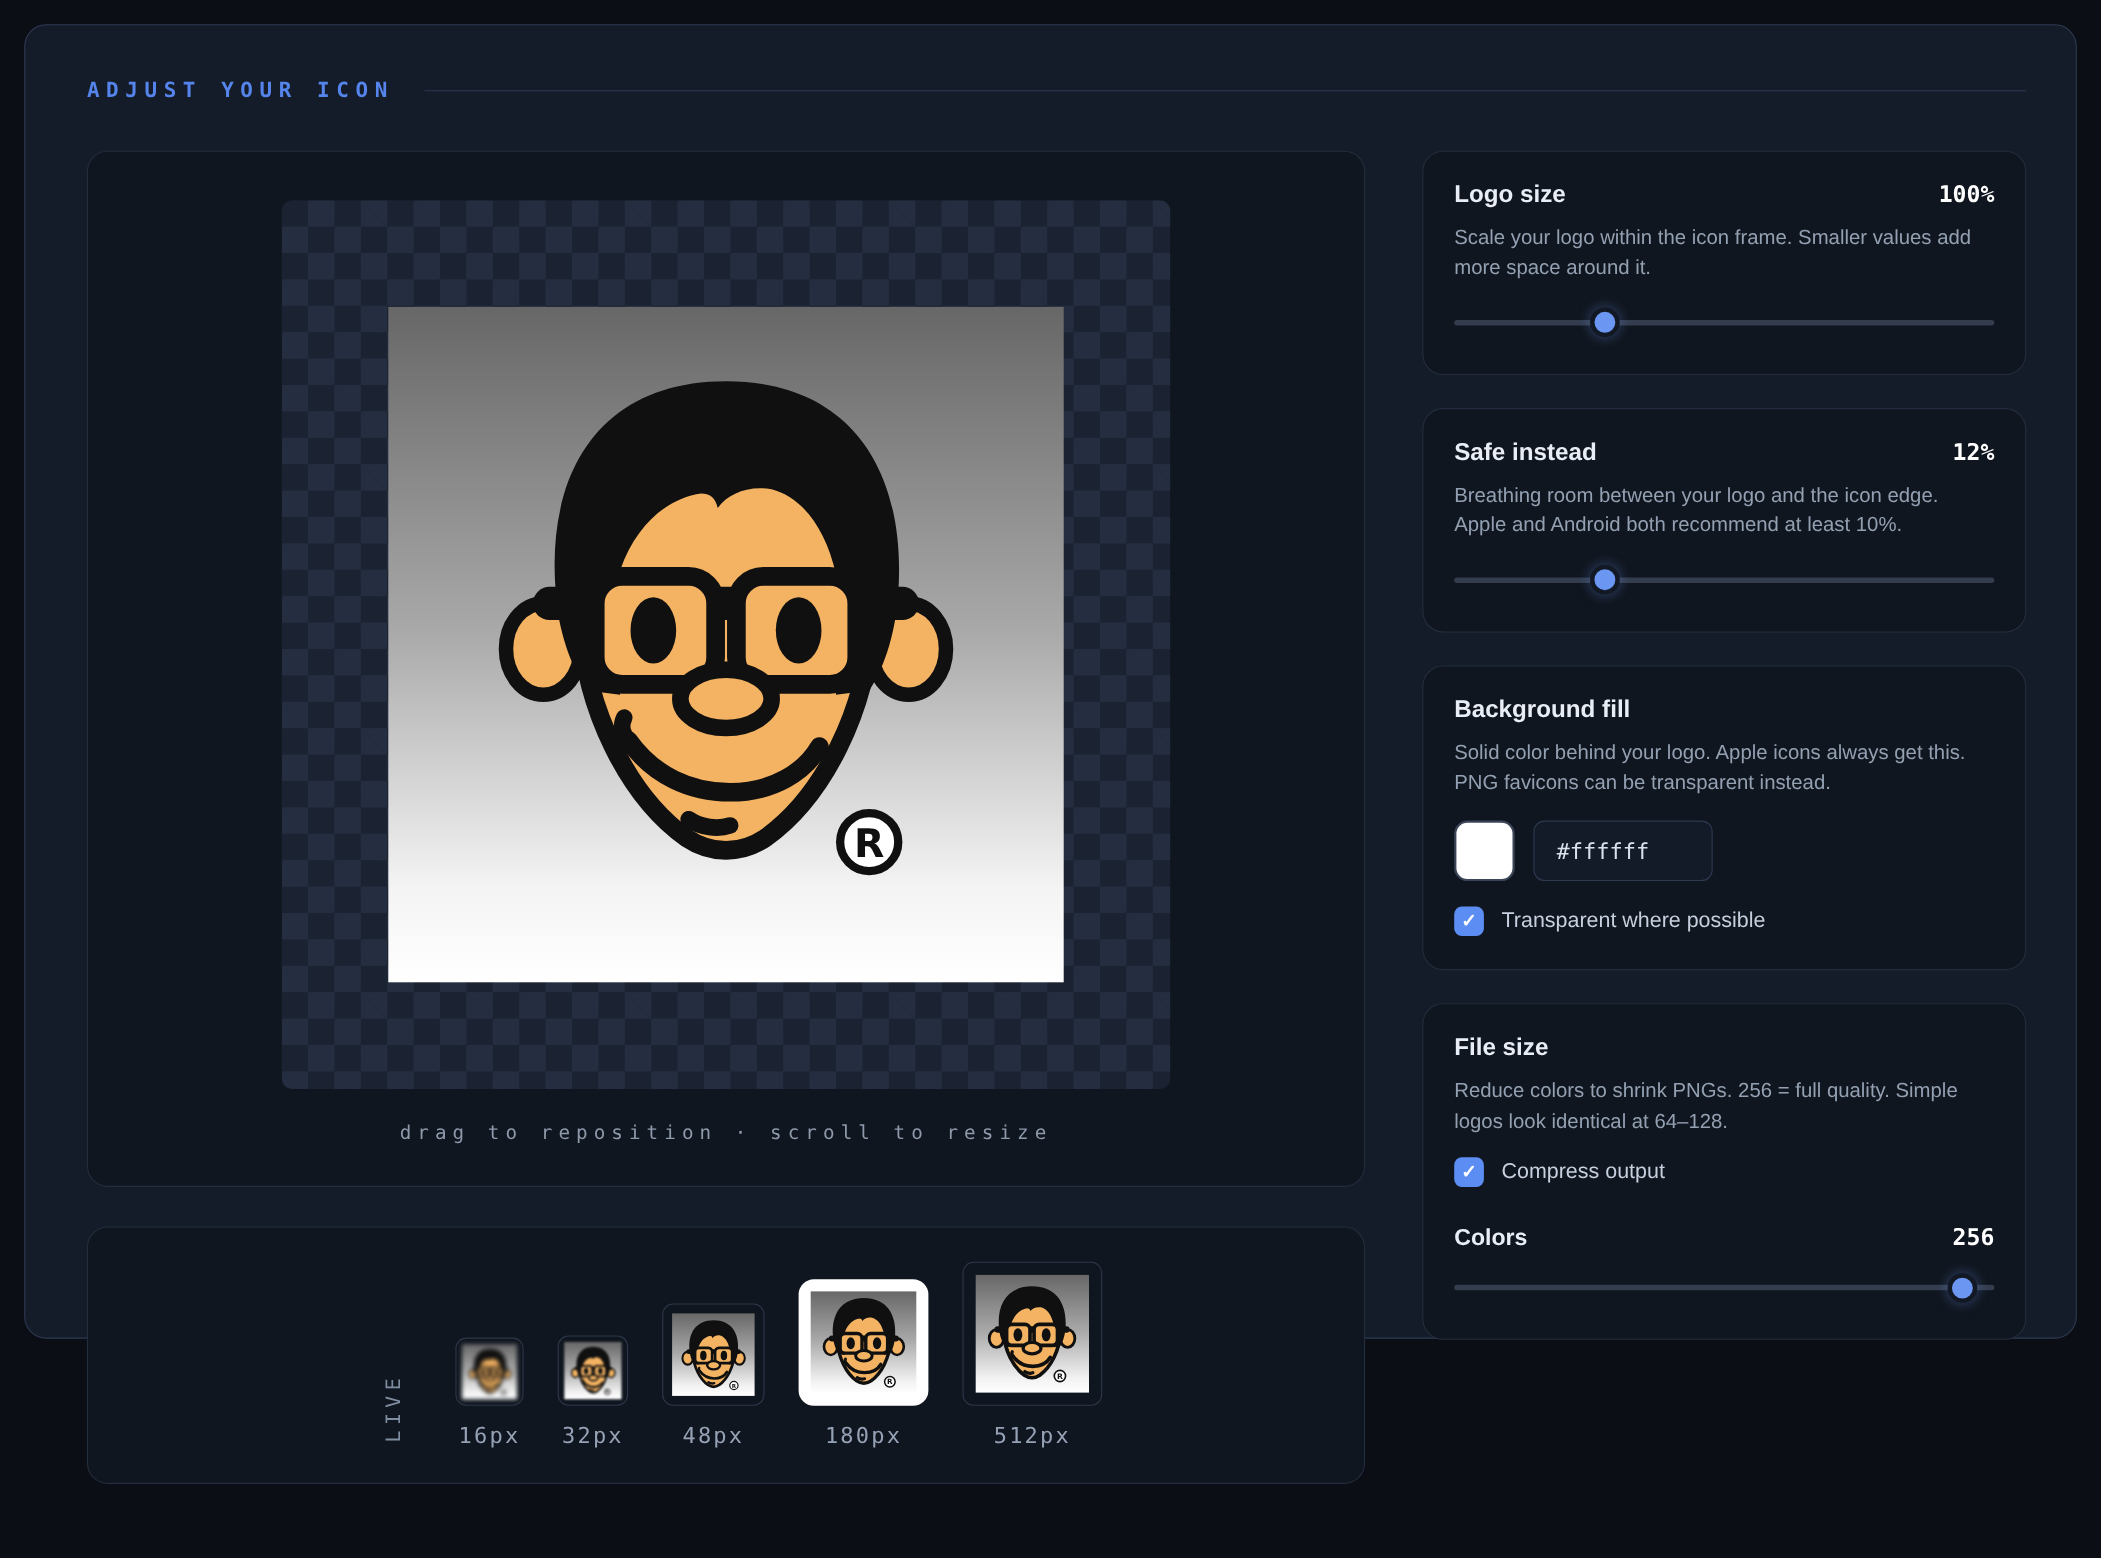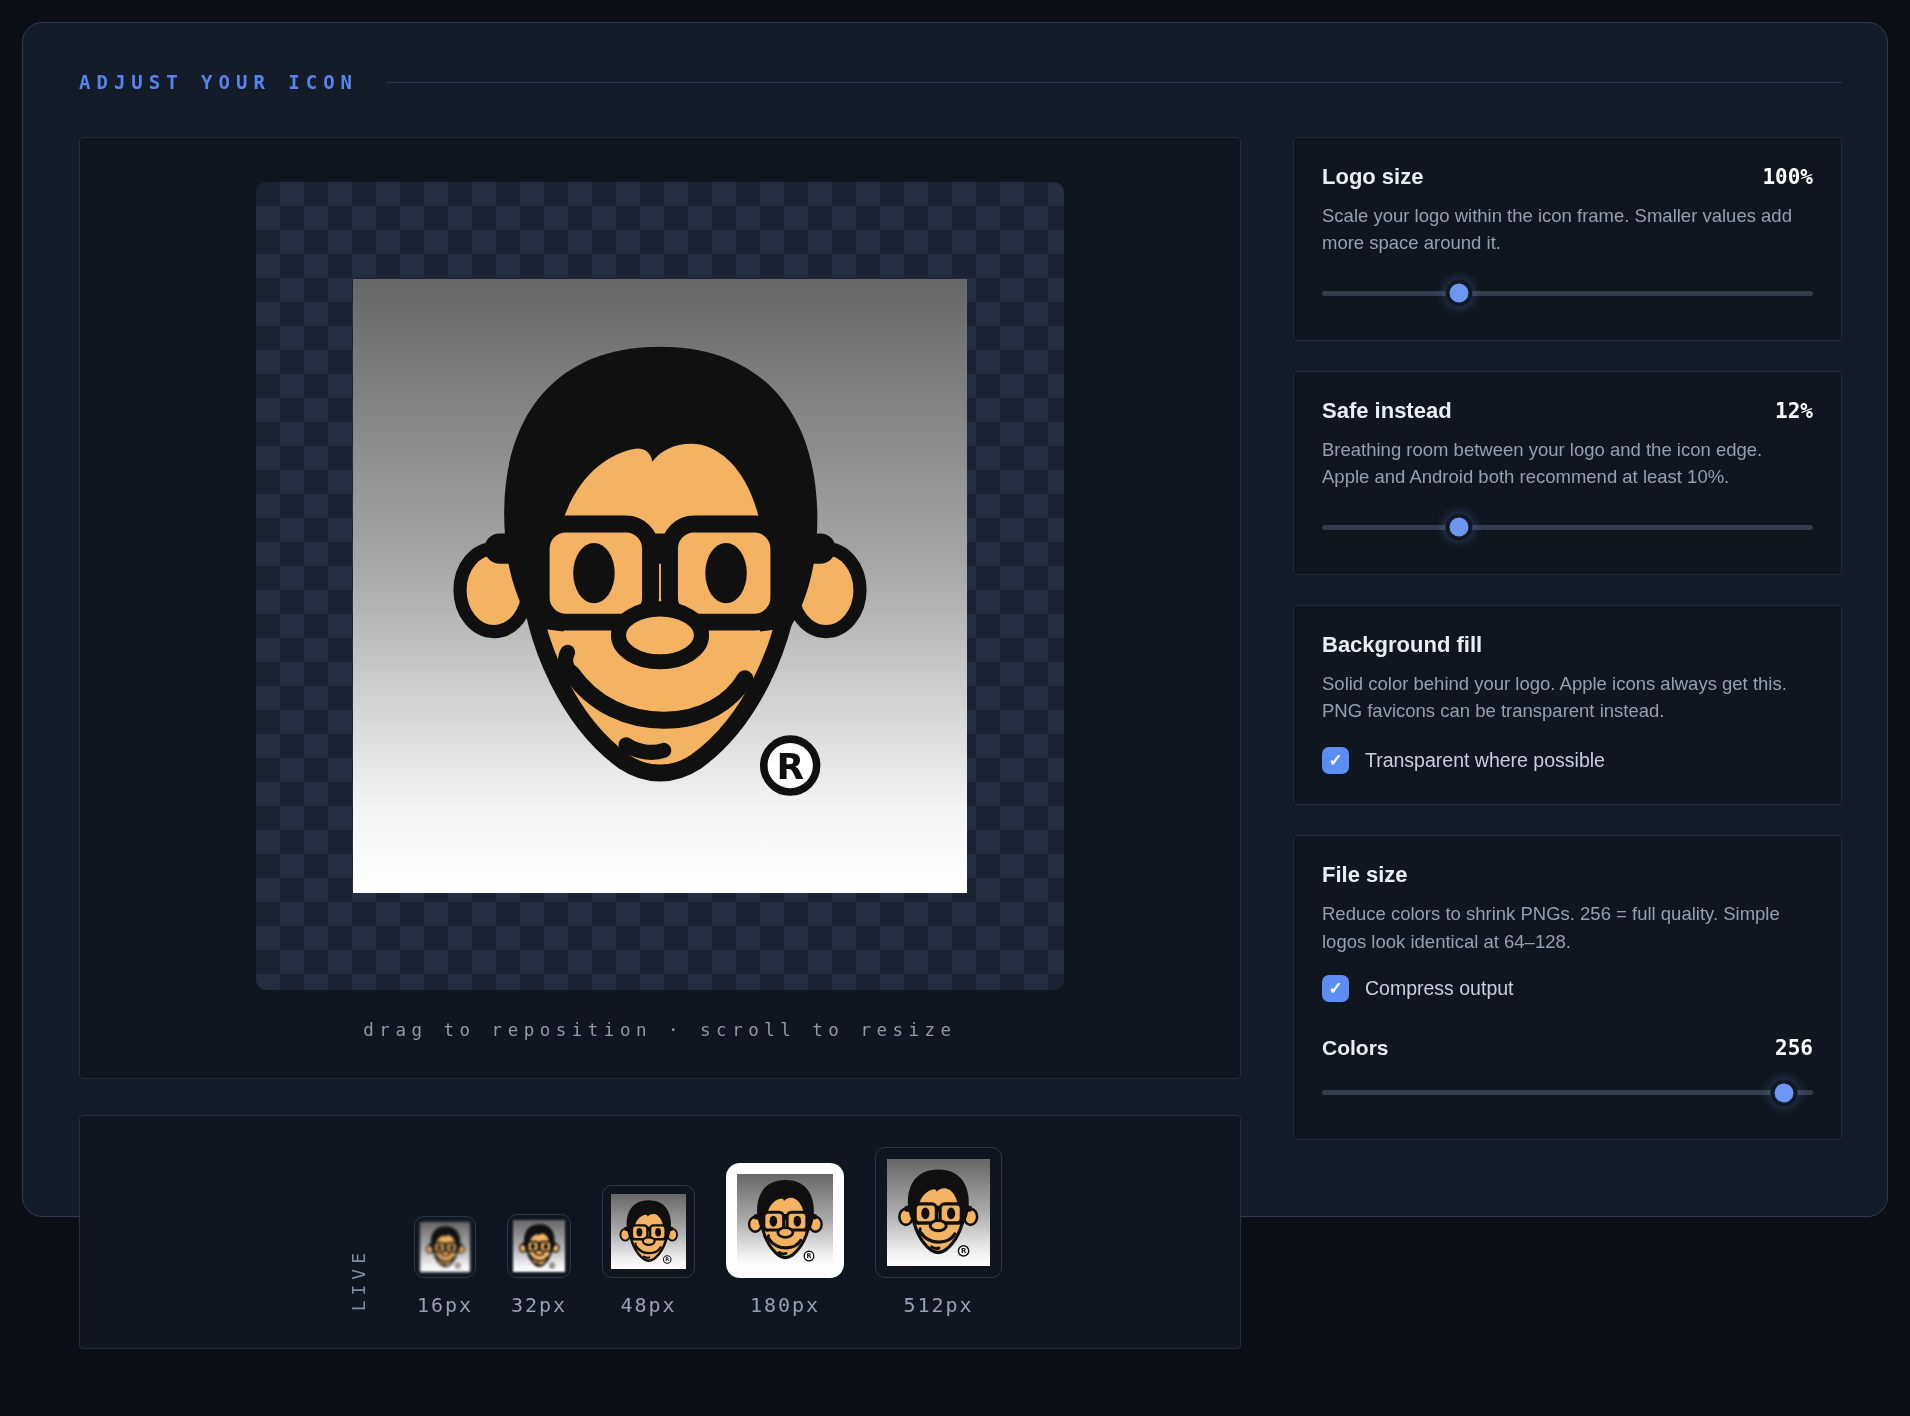--- a/index.html
+++ b/index.html
@@ -24,21 +24,21 @@
     font-size:19px;font-weight:bold;color:#5585ec;letter-spacing:6px;
     white-space:nowrap;
   }
   .header-rule{flex:1;height:1px;background:#2b3650;margin-left:28px;}
   
   .columns{display:flex;gap:52px;margin-top:44px;}
   .left-col{width:1162px;flex:none;display:flex;flex-direction:column;}
   .right-col{flex:1;display:flex;flex-direction:column;gap:30px;}
   
   .panel-surface{
-    background:#10161f;border:1px solid #232d3d;border-radius:4px;
+    background:#10161f;border:1px solid #232d3d;border-radius:19px;
     box-sizing:border-box;
   }
   .preview-panel{
     height:942px;display:flex;flex-direction:column;align-items:center;
     padding-top:44px;
   }
   .checkerboard{
     width:808px;height:808px;border-radius:10px;flex:none;
     background-color:#1b2332;
     background-image:
@@ -281,20 +281,24 @@
         <div class="slider">
           <div class="slider-thumb" style="left: 28%;"></div>
         </div>
       </div>
 
       <div class="panel-surface card">
         <div class="card-head">
           <span class="card-title">Background fill</span>
         </div>
         <div class="card-desc">Solid color behind your logo. Apple icons always get this. PNG favicons can be transparent instead.</div>
+        <div class="fill-row">
+          <div class="color-swatch"></div>
+          <input class="hex-input" type="text" value="#ffffff" style="">
+        </div>
         <div class="check-row">
           <div class="checkbox">
             <span>✓</span>
           </div>
           <span class="check-label">Transparent where possible</span>
         </div>
       </div>
 
       <div class="panel-surface card">
         <div class="card-head">

